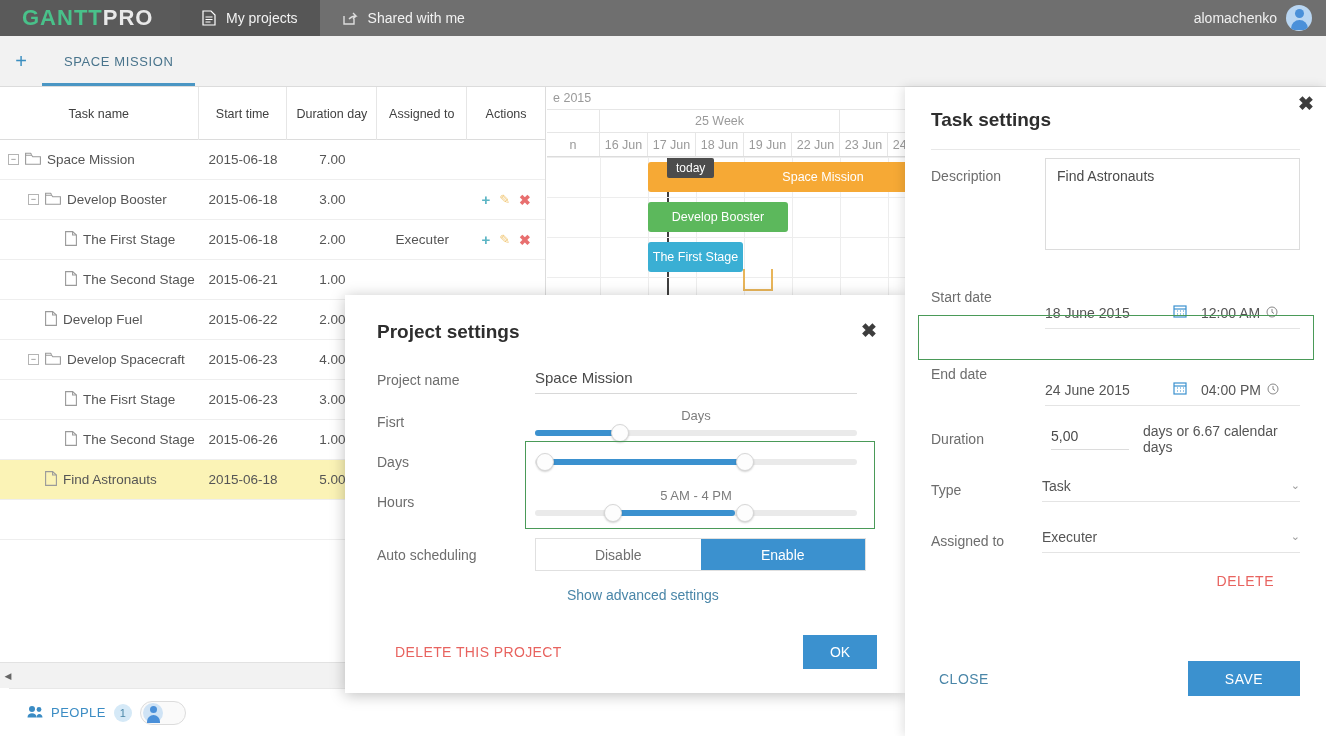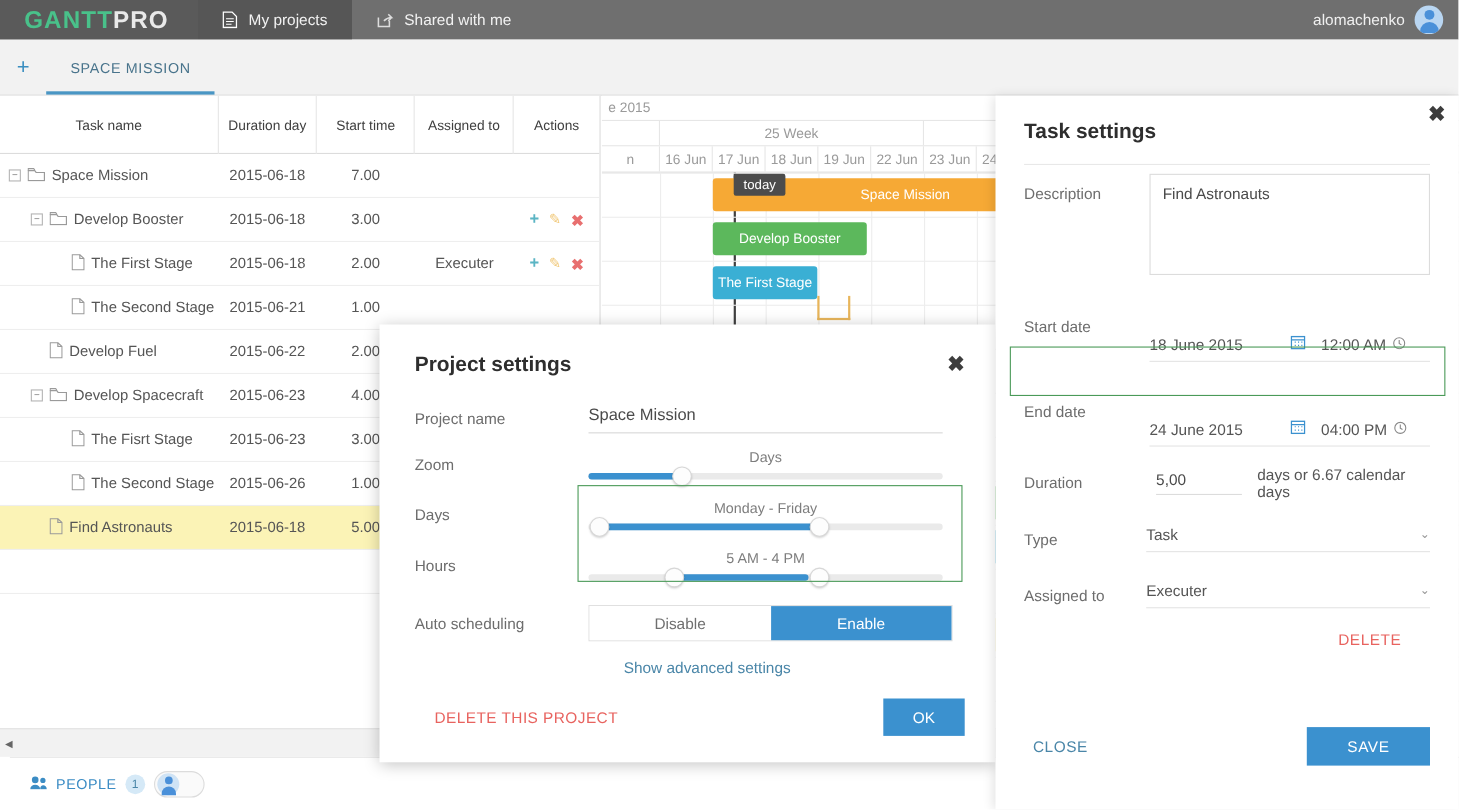--- a/index.html
+++ b/index.html
@@ -237,22 +237,22 @@
 <div id="tabbar">
   <div id="addproj">+</div>
   <div class="projtab active">
     <span>SPACE MISSION</span>
   </div>
 </div>
 
 <div id="grid">
   <div id="gridhead">
     <div class="gh c-name">Task name</div>
+    <div class="gh c-start">Start time</div>
     <div class="gh c-dur">Duration day</div>
-    <div class="gh c-start">Start time</div>
     <div class="gh c-asg">Assigned to</div>
     <div class="gh c-act">Actions</div>
   </div>
   <div id="gridbody">
       <div class="row">
         <div class="cell name" style="padding-left:8px">
           <span class="expander">−</span>
           <span class="ic-folder"><svg width="16" height="13" viewBox="0 0 16 13">
               <path d="M0.6 3.2h6l1.2 1.6h7.6v7.4H0.6z" fill="none" stroke="#9a9a9a" stroke-width="1.1"></path>
               <path d="M0.6 3.2V1.2h5l1 1.4" fill="none" stroke="#9a9a9a" stroke-width="1.1"></path>
@@ -457,34 +457,33 @@
   <span class="dlg-x">✖</span>
 
   <div class="prow" style="margin-top:22px;">
     <div class="plab">Project name</div>
     <div class="pfield">
       <input class="txtinput" value="Space Mission" style="">
     </div>
   </div>
 
   <div class="prow" style="margin-top:14px;">
-    <div class="plab">Zoom</div>
+    <div class="plab">Fisrt</div>
     <div class="pfield">
       <div class="slider-label">Days</div>
       <div class="track">
         <div class="fill" style="left:0;width:85px;"></div>
         <div class="knob" style="left:76px;"></div>
       </div>
     </div>
   </div>
 
   <div class="prow" style="margin-top:18px;">
     <div class="plab">Days</div>
     <div class="pfield">
-      <div class="slider-label">Monday - Friday</div>
       <div class="track">
         <div class="fill" style="left:10px;width:200px;"></div>
         <div class="knob" style="left:1px;"></div>
         <div class="knob" style="left:201px;"></div>
       </div>
     </div>
   </div>
 
   <div class="prow" style="margin-top:18px;">
     <div class="plab">Hours</div>

